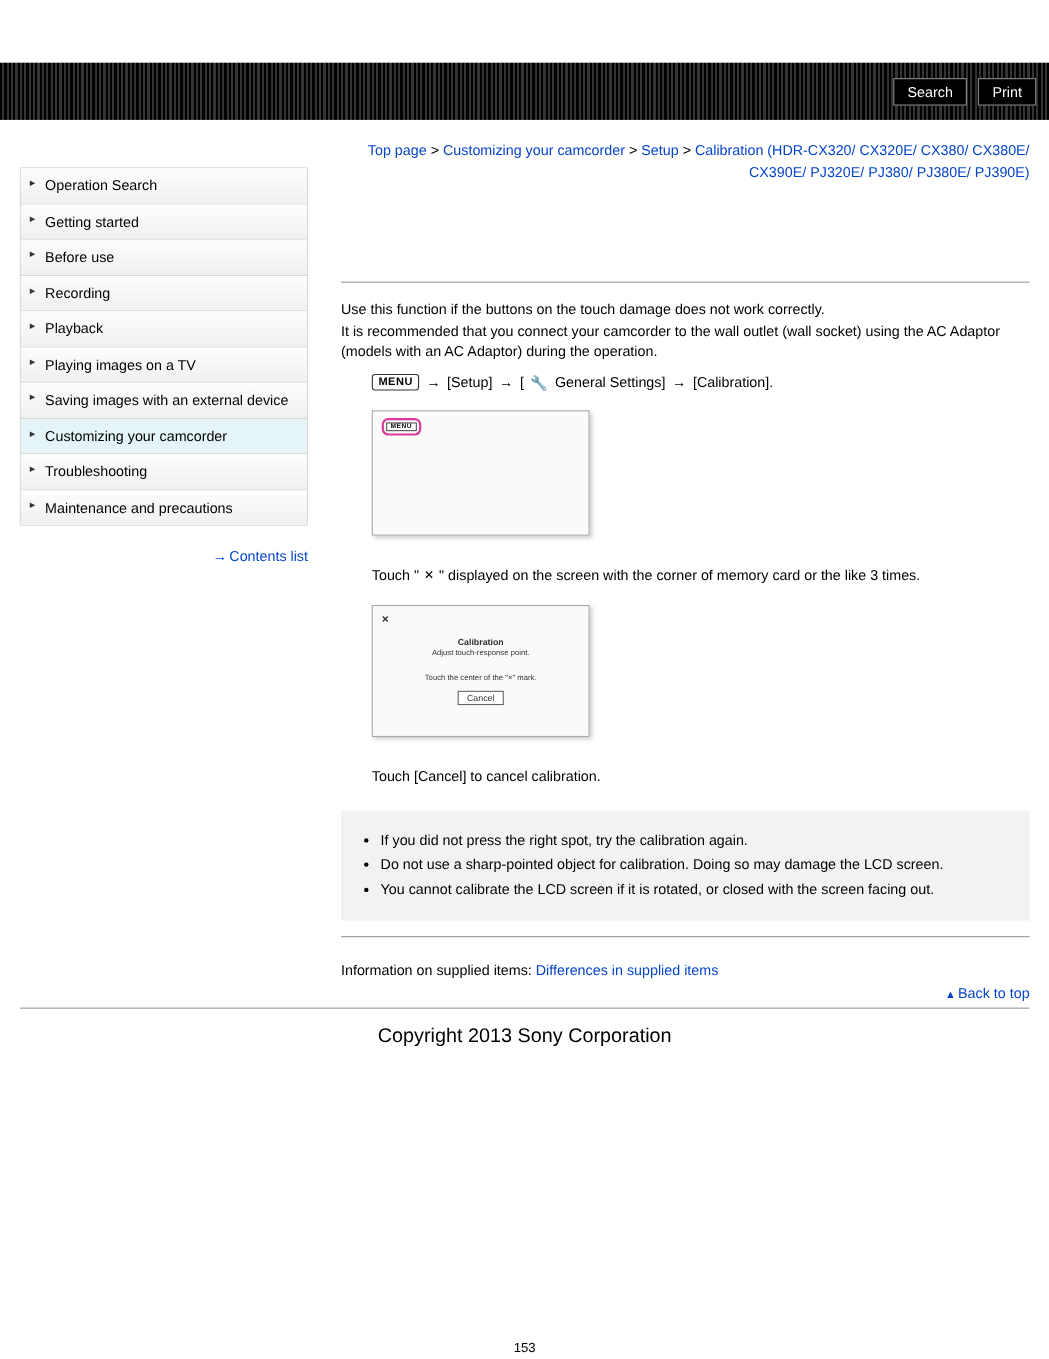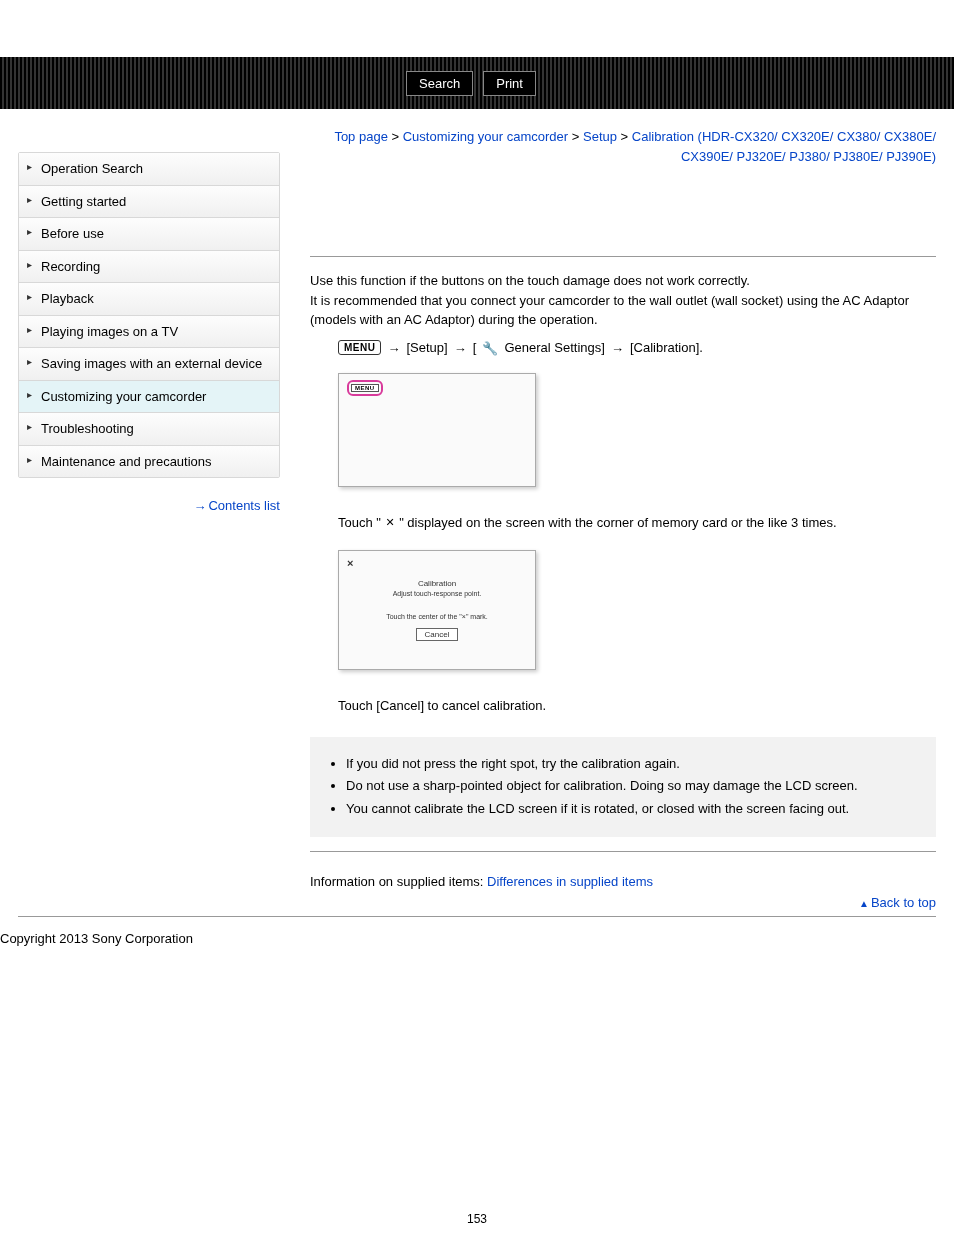--- a/index.html
+++ b/index.html
@@ -11,21 +11,21 @@
     width: 954px;
   }
   .header {
     height: 57px;
     background: #fff;
   }
   .toolbar {
     height: 52px;
     background: repeating-linear-gradient(90deg, #000 0, #000 2px, #333 2px, #333 4px);
     display: flex;
-    justify-content: center;
+    justify-content: flex-end;
     align-items: center;
     padding-right: 12px;
     gap: 10px;
   }
   .tb-btn {
     border: 1px solid #888;
     background: #000;
     color: #fff;
     font-size: 13px;
     padding: 4px 12px;
@@ -139,21 +139,21 @@
     border: 1px solid #aaa;
     box-shadow: 2px 2px 4px #ccc;
     margin: 10px 0 18px 28px;
     position: relative;
     background: #fafafa;
     font-size: 8px;
     color: #333;
     text-align: center;
   }
   .screen-mock2 .x-mark { position: absolute; top: 6px; left: 8px; font-size: 11px; font-weight: bold;}
-  .screen-mock2 .t1 { margin-top: 28px; font-size:8px;}
+  .screen-mock2 .t1 { margin-top: 28px; font-size:8px;font-weight:bold;}
   .screen-mock2 .t2 { margin-top: 2px; font-size:7px;}
   .screen-mock2 .t3 { margin-top: 16px; font-size:7px;}
   .screen-mock2 .cancel-btn {
     display: inline-block;
     border: 1px solid #666;
     padding: 1px 8px;
     font-size: 8px;
     margin-top: 8px;
     background:#fff;
   }
@@ -171,22 +171,22 @@
     font-size: 13px;
     margin: 4px 0;
   }
   .back-top a { color: #0645c8; text-decoration: none; cursor: pointer; }
   .back-top .tri { color: #0645c8; font-size: 10px; margin-right: 2px; }
   .footer-line {
     border-top: 1px solid #999;
     margin: 2px 18px 0 18px;
   }
   .copyright {
-    text-align: left;
-    font-size: 13px;
+    text-align: center;
+    font-size: 18px;
     padding: 14px 0 6px 0;
   }
   .page-num {
     text-align: center;
     font-size: 12px;
     padding: 260px 0 20px 0;
   }
   .x-inline {
     display: inline-flex;
     width: 11px; height: 11px;

